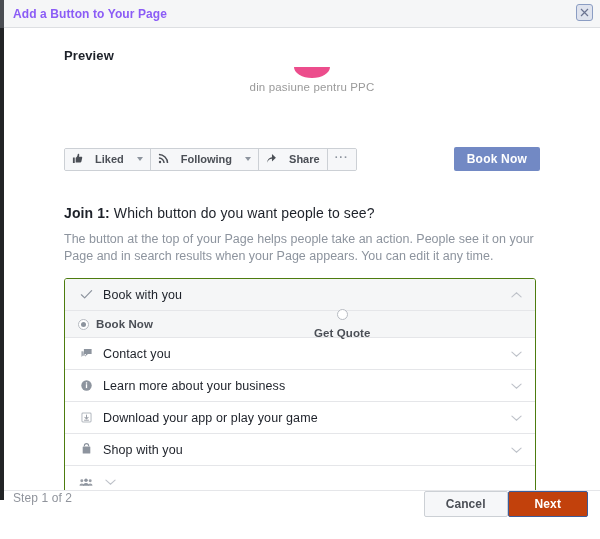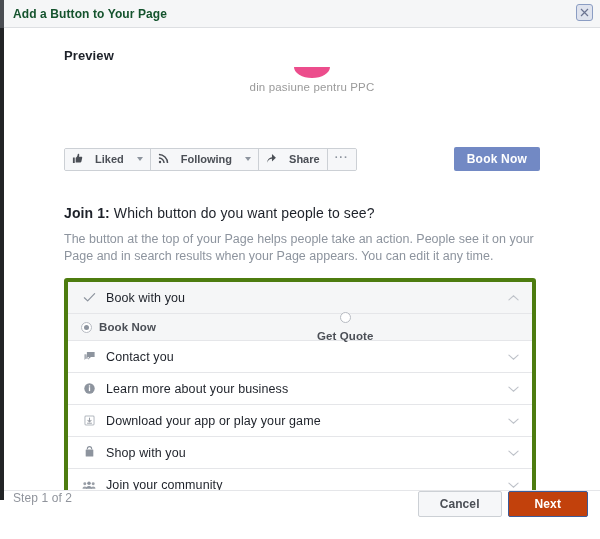--- a/index.html
+++ b/index.html
@@ -53,21 +53,21 @@
     border-bottom: 1px solid #dddfe2;
     display: flex;
     align-items: center;
     padding: 0 8px 0 13px;
     box-sizing: border-box;
     position: relative;
   }
   .titlebar-title {
     font-size: 12px;
     font-weight: bold;
-    color: #14532d;
+    color: #8b5cf6;
     letter-spacing: 0.1px;
   }
   .close-btn {
     position: absolute;
     right: 7px;
     top: 4px;
     width: 17px;
     height: 17px;
     border-radius: 3px;
     background: #dfe3ee;
@@ -192,21 +192,21 @@
     font-size: 12.5px;
     color: #8d949e;
     line-height: 16.5px;
     max-width: 500px;
   }
 
   
   .accordion {
     margin-top: 14px;
     margin-right: 32px;
-    border: 4px solid #4d7c0f;
+    border: 1px solid #4d7c0f;
     border-radius: 3px;
     overflow: hidden;
     background: #fff;
   }
   .acc-row {
     display: flex;
     align-items: center;
     height: 32px;
     padding: 0 12px 0 13px;
     border-bottom: 1px solid #e5e6e9;
@@ -293,21 +293,20 @@
     box-sizing: border-box;
     background: #ffffff;
   }
   .step-counter {
     font-size: 12px;
     color: #90949c;
     letter-spacing: 0.1px;
   }
   .footer-actions {
     display: flex;
-    gap: 6px;
     align-items: center;
   }
   .btn-cancel {
     background: #f6f7f9;
     border: 1px solid #ccd0d5;
     border-radius: 2px;
     color: #4b4f56;
     font-size: 12px;
     font-weight: bold;
     padding: 0 21px;
@@ -504,21 +503,20 @@
           <span class="acc-icon">
             <svg width="14" height="13" viewBox="0 0 16 14">
               <circle cx="3.2" cy="5" r="1.7" fill="#9a9fa7"></circle>
               <circle cx="8" cy="4.4" r="2" fill="#8d949e"></circle>
               <circle cx="12.8" cy="5" r="1.7" fill="#9a9fa7"></circle>
               <path d="M0.6 10.6c0-1.7 1.2-2.6 2.6-2.6s2.6.9 2.6 2.6z" fill="#9a9fa7"></path>
               <path d="M4.5 10.8c0-2 1.6-3.1 3.5-3.1s3.5 1.1 3.5 3.1z" fill="#8d949e"></path>
               <path d="M10.2 10.6c0-1.7 1.2-2.6 2.6-2.6s2.6.9 2.6 2.6z" fill="#9a9fa7"></path>
             </svg>
           </span>
-          <span class="acc-label">Join your community</span>
           <span class="chev">
             <svg width="11" height="8" viewBox="0 0 12 8">
               <path d="M1 2 L6 6.4 L11 2" stroke="#bec2c9" stroke-width="1.2" fill="none" stroke-linecap="round"></path>
             </svg>
           </span>
         </div>
 
       </div>
     </div>
   </div>

